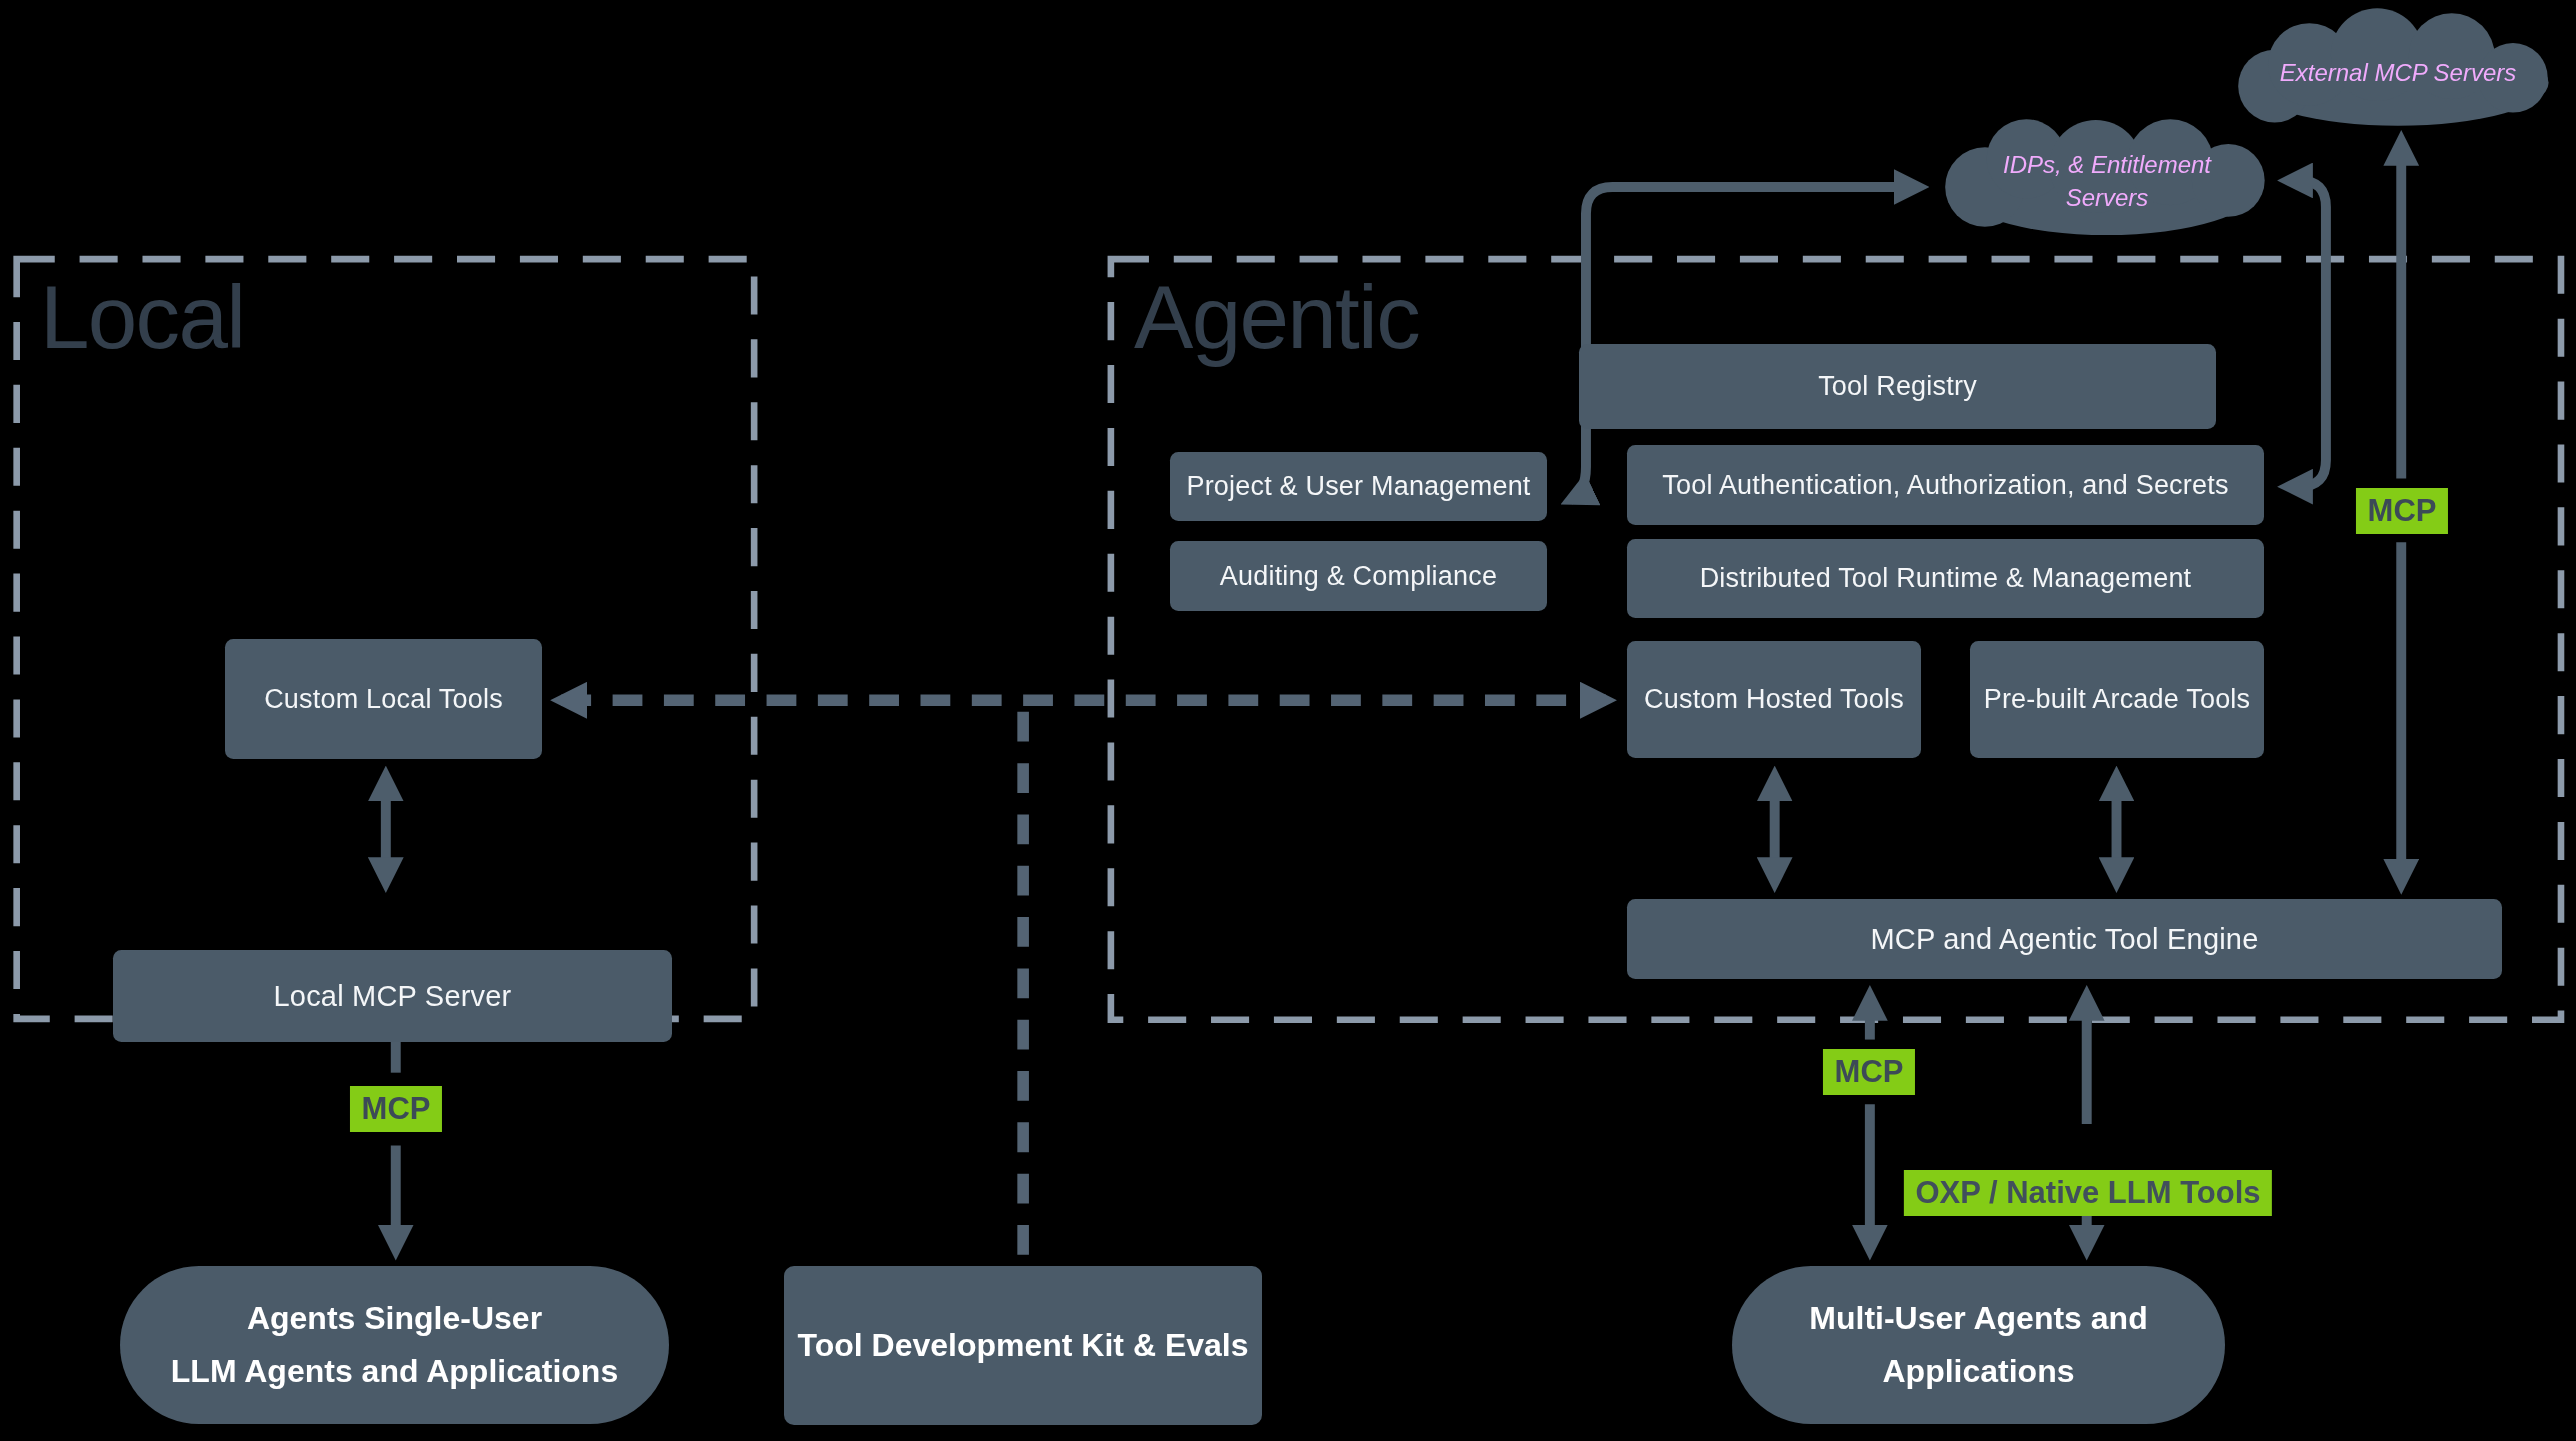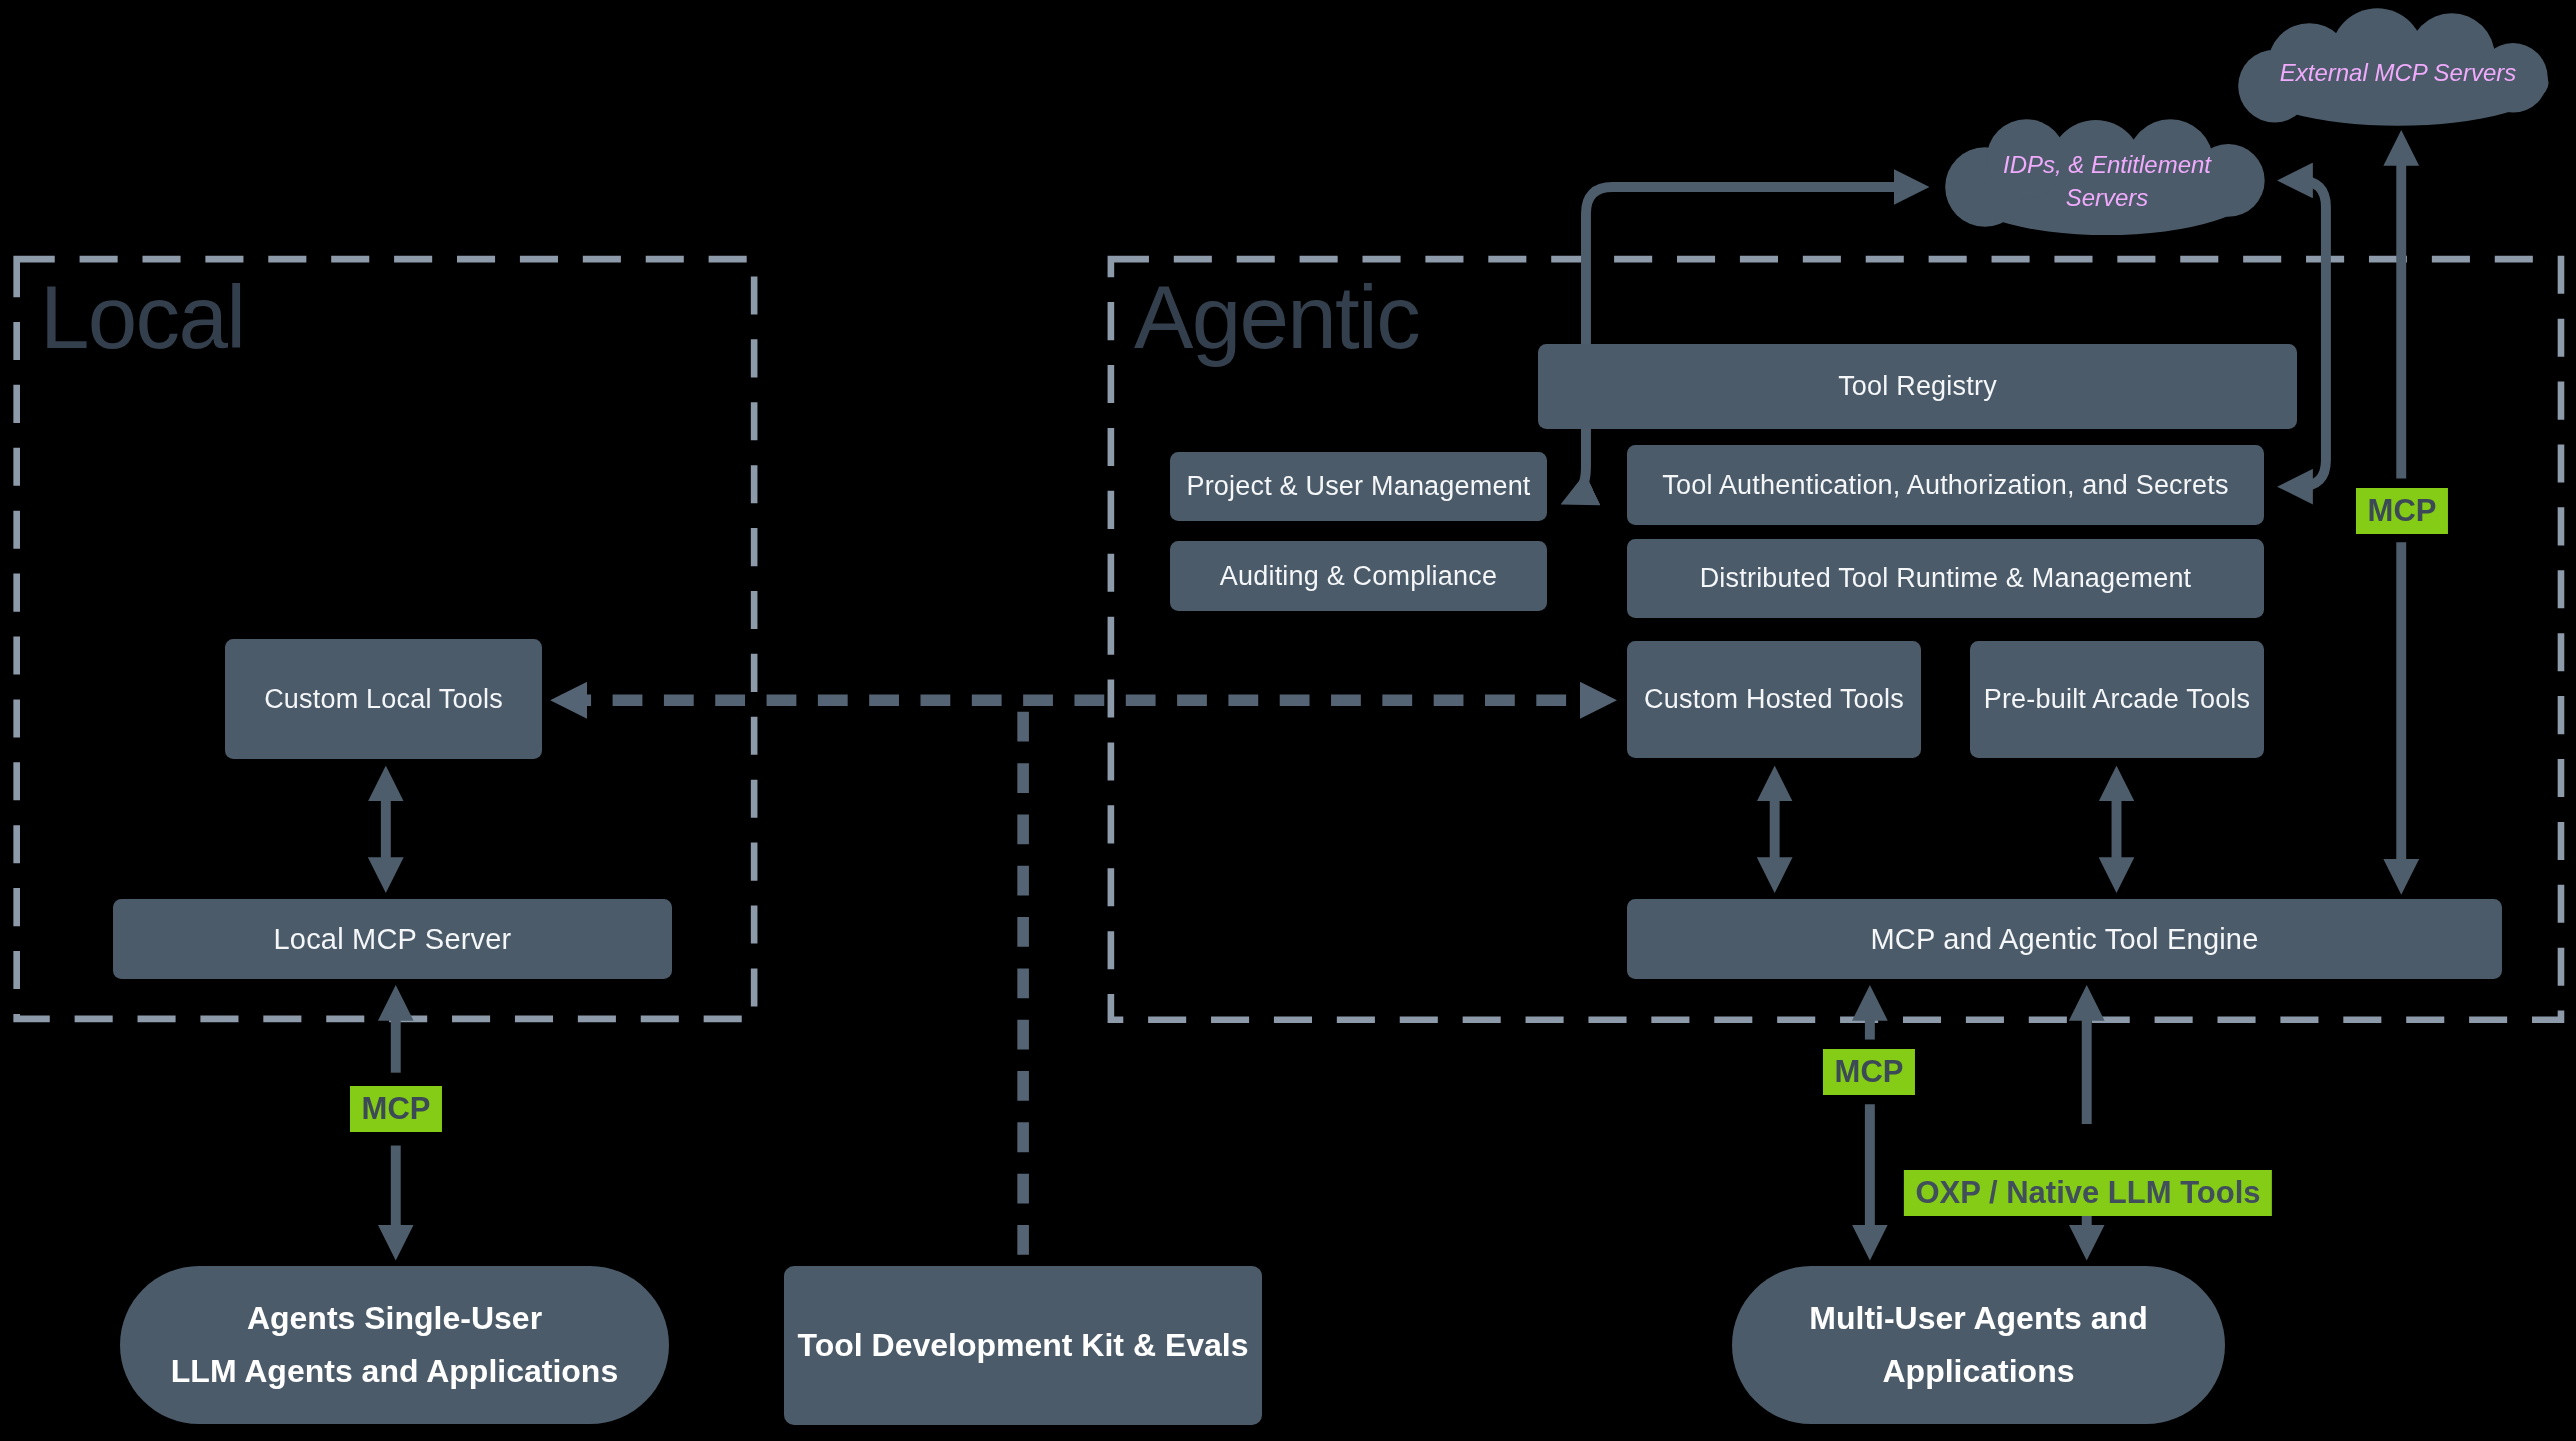--- a/index.html
+++ b/index.html
@@ -11,22 +11,22 @@
   .region-title{position:absolute;font-size:89px;font-weight:500;letter-spacing:-1.7px;
                 color:#333F4C;line-height:1;}
   .t-local{left:40px;top:273px;}
   .t-platform{left:1134px;top:273px;}
 
   
   .box{position:absolute;background:#4B5B69;border-radius:8.3px;display:flex;
        align-items:center;justify-content:center;text-align:center;
        color:#F4F6F8;font-size:27px;font-weight:500;letter-spacing:0.2px;}
   .b-custom-local{left:225px;top:639px;width:317px;height:120px;}
-  .b-local-mcp{left:113px;top:899px;width:559px;height:80px;font-size:29px;text-align:right;}
-  .b-tool-registry{left:1538px;top:344px;width:759px;height:85px;}
+  .b-local-mcp{left:113px;top:950px;width:559px;height:92px;font-size:29px;text-align:right;}
+  .b-tool-registry{left:1579px;top:344px;width:637px;height:85px;}
   .b-project-user{left:1170px;top:452px;width:377px;height:69px;}
   .b-tool-auth{left:1627px;top:445px;width:637px;height:80px;}
   .b-auditing{left:1170px;top:541px;width:377px;height:70px;}
   .b-distributed{left:1627px;top:539px;width:637px;height:79px;}
   .b-custom-hosted{left:1627px;top:641px;width:294px;height:117px;}
   .b-prebuilt{left:1970px;top:641px;width:294px;height:117px;}
   .b-engine{left:1627px;top:899px;width:875px;height:80px;font-size:29px;}
 
   
   .pill{position:absolute;background:#4B5B69;display:flex;flex-direction:column;

